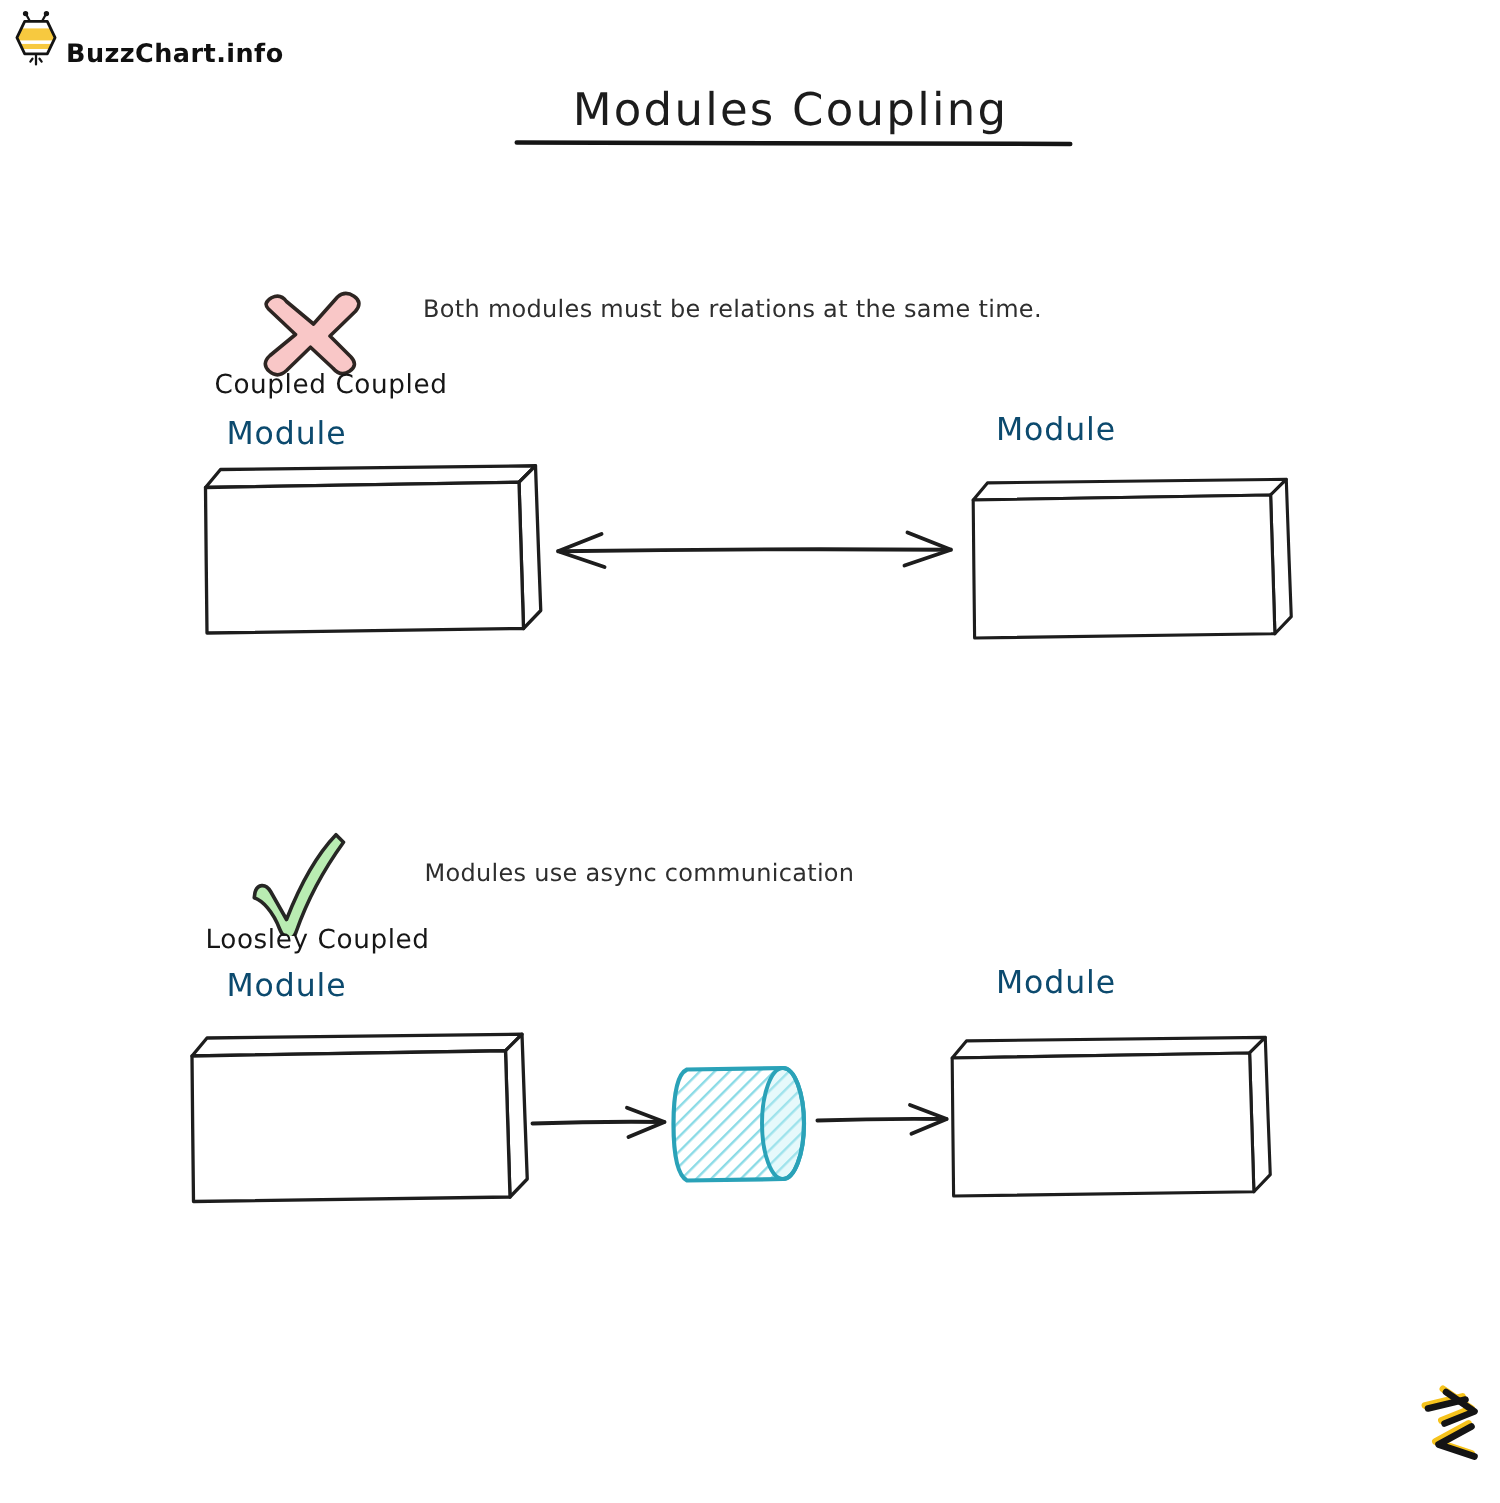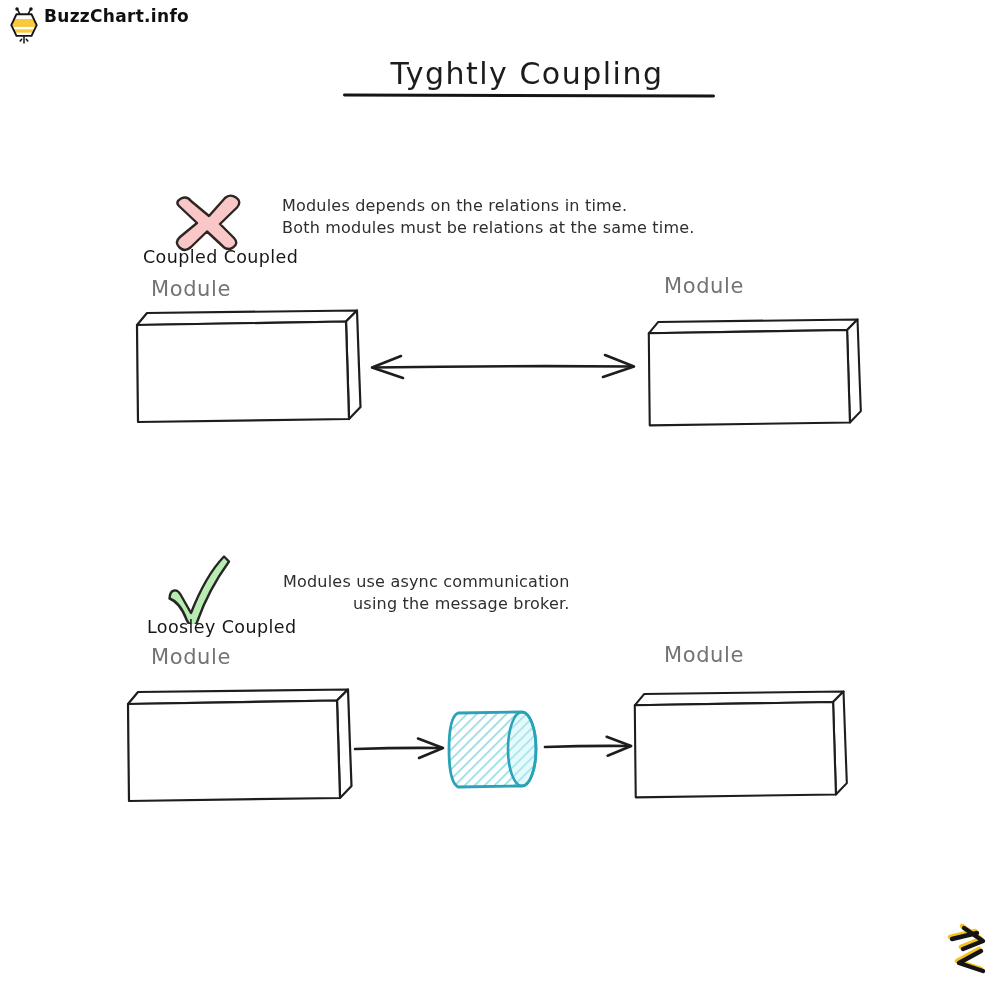--- a/index.html
+++ b/index.html
@@ -3,28 +3,28 @@
 <meta charset="utf-8">
 <style>
   html,body{margin:0;padding:0;}
   body{
     width:1000px;height:1002px;background:#ffffff;
     font-family:"DejaVu Sans", sans-serif;color:#1e1e1e;
     position:relative;overflow:hidden;
   }
   #canvas{position:absolute;inset:0;}
   .abs{position:absolute;}
-  .logo{left:8px;top:6px;display:flex;align-items:flex-start;gap:4px;}
+  .logo{left:8px;top:6px;display:flex;align-items:flex-end;gap:4px;}
   .logo-text{font-size:17px;font-weight:600;letter-spacing:.3px;color:#101010;}
   .title{left:527px;top:56px;transform:translateX(-50%);font-size:30px;font-weight:500;
          letter-spacing:1.5px;white-space:nowrap;color:#1c1c1c;}
   .title-underline{left:343px;top:94px;width:372px;height:3px;background:#151515;border-radius:2px;transform:rotate(.15deg);}
   .sec-label{font-size:17.5px;font-weight:500;color:#161616;white-space:nowrap;letter-spacing:.4px;}
   .desc{font-size:16px;line-height:22px;color:#2e2e2e;letter-spacing:.2px;}
-  .module-label{font-size:21px;font-weight:500;color:#737373;letter-spacing:.6px;}
+  .module-label{font-size:21px;font-weight:500;color:#0c4a6e;letter-spacing:.6px;}
   svg{display:block;}
 </style>
 </head>
 <body>
 
 <div id="canvas">
 
   <div class="abs logo">
     <svg width="32" height="40" viewBox="0 0 34 42">
       <g stroke="#141414" stroke-width="1.6" stroke-linecap="round" fill="none">
@@ -42,31 +42,30 @@
       <path d="M3.5,20 L9,8.5 L25,8.5 L30.5,20 L25,31.5 L9,31.5 Z" fill="#ffffff"></path>
       <g clip-path="url(#hexclip)">
         <rect x="2" y="13.5" width="30" height="8.5" fill="#f7c93f"></rect>
         <rect x="2" y="24.5" width="30" height="3.6" fill="#f7c93f"></rect>
       </g>
       <path d="M3.5,20 L9,8.5 L25,8.5 L30.5,20 L25,31.5 L9,31.5 Z" fill="none" stroke="#141414" stroke-width="2" stroke-linejoin="round"></path>
     </svg>
     <span class="logo-text">BuzzChart.info</span>
   </div>
 
-  <div class="abs title">Tyghtly Coupling</div>
+  <div class="abs title">Modules Coupling</div>
   <div class="abs title-underline"></div>
 
   <svg class="abs" style="left:170px;top:193px;" width="80" height="60" viewBox="0 0 80 60">
     <path d="M9,13 Q5,9 11,5.5 Q17,2.5 21,8 L39,23 L55,5 Q60,0.5 66,4.5 Q72,8.5 67,14.5 L50,31 L64,45
              Q69,50.5 63,54.5 Q57,58.5 52,52.5 L37,38.5 L21,54 Q15,59.5 9.5,54.5 Q4,49.5 10,44 L27,30 Z" fill="#f9c7c7" stroke="#2d2522" stroke-width="2.4" stroke-linejoin="round"></path>
   </svg>
   <div class="abs sec-label" style="left:143px;top:247px;">Coupled Coupled</div>
 
   <div class="abs desc" style="left:282px;top:195px;">
-    <div>Modules depends on the relations in time.</div>
     <div>Both modules must be relations at the same time.</div>
   </div>
 
   <div class="abs module-label" style="left:151px;top:277px;">Module</div>
   <div class="abs module-label" style="left:664px;top:274px;">Module</div>
 
   <svg class="abs" style="left:133px;top:305px;" width="234" height="130" viewBox="0 0 234 130">
     <g fill="#ffffff" stroke="#1d1d1d" stroke-width="2.2" stroke-linejoin="round" stroke-linecap="round">
       <path d="M14,8 C84,7 154,6 224,5.5 L213,16.5 L4,20 Z"></path>
       <path d="M224,5.5 C225.2,37.8 226.2,69.8 227.5,102 L216,114 L213,16.5 Z"></path>
@@ -87,25 +86,24 @@
       <path d="M10,15.5 Q140,13.5 270,14.5"></path>
       <path d="M38,4 L9,15.5 M40,26 L9,15.5"></path>
       <path d="M242,3 L271,14.5 M240,25 L271,14.5"></path>
     </g>
   </svg>
 
   <svg class="abs" style="left:158px;top:550px;" width="80" height="74" viewBox="0 0 80 74">
     <path d="M12,45 C13.5,39.5 19,38.5 22.5,44.5 L33,63 C42,40 54,19 66,6.5 L71,11.5
              C58,29.5 46.5,51 39.5,71 C37.5,77.5 31.5,77 28.5,69.5 C24,57.5 17,50.5 11.5,48.5 Z" fill="#b9ecb2" stroke="#262624" stroke-width="2.4" stroke-linejoin="round"></path>
   </svg>
-  <div class="abs sec-label" style="left:147px;top:617px;text-align:right;">Loosley Coupled</div>
+  <div class="abs sec-label" style="left:137px;top:617px;text-align:right;">Loosley Coupled</div>
 
   <div class="abs desc" style="left:283px;top:571px;text-align:right;">
     <div>Modules use async communication</div>
-    <div>using the message broker.</div>
   </div>
 
   <div class="abs module-label" style="left:151px;top:645px;">Module</div>
   <div class="abs module-label" style="left:664px;top:643px;">Module</div>
 
   <svg class="abs" style="left:124px;top:684px;" width="234" height="130" viewBox="0 0 234 130">
     <g fill="#ffffff" stroke="#1d1d1d" stroke-width="2.2" stroke-linejoin="round" stroke-linecap="round">
       <path d="M14,8 C84,7 154,6 224,5.5 L213,16.5 L4,20 Z"></path>
       <path d="M224,5.5 C225.2,37.8 226.2,69.8 227.5,102 L216,114 L213,16.5 Z"></path>
       <path d="M4,20 L213,16.5 C214,49 215,81.5 216,114 L5,117 C4.6,84.7 4.3,52.3 4,20 Z"></path>

